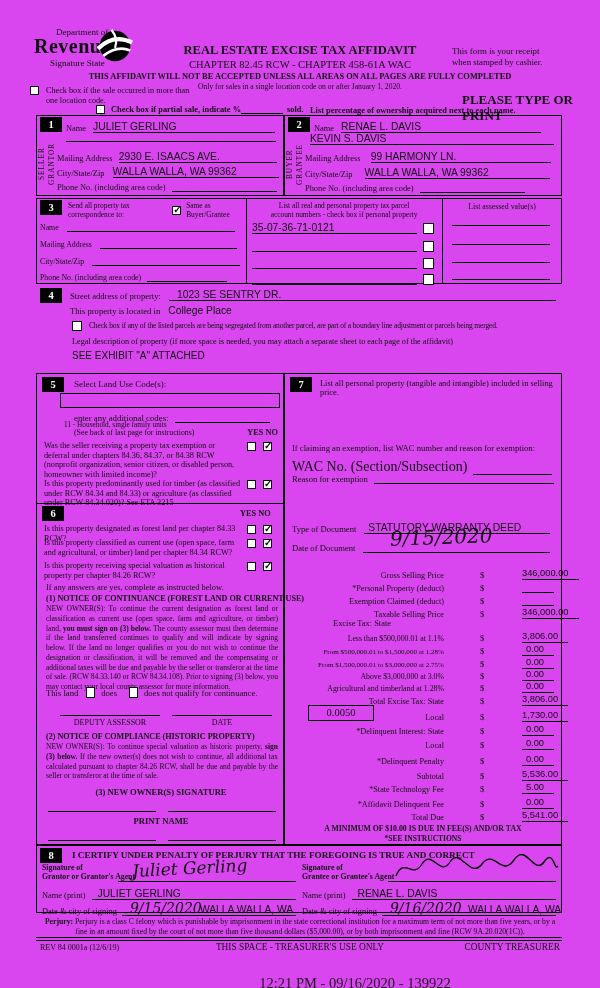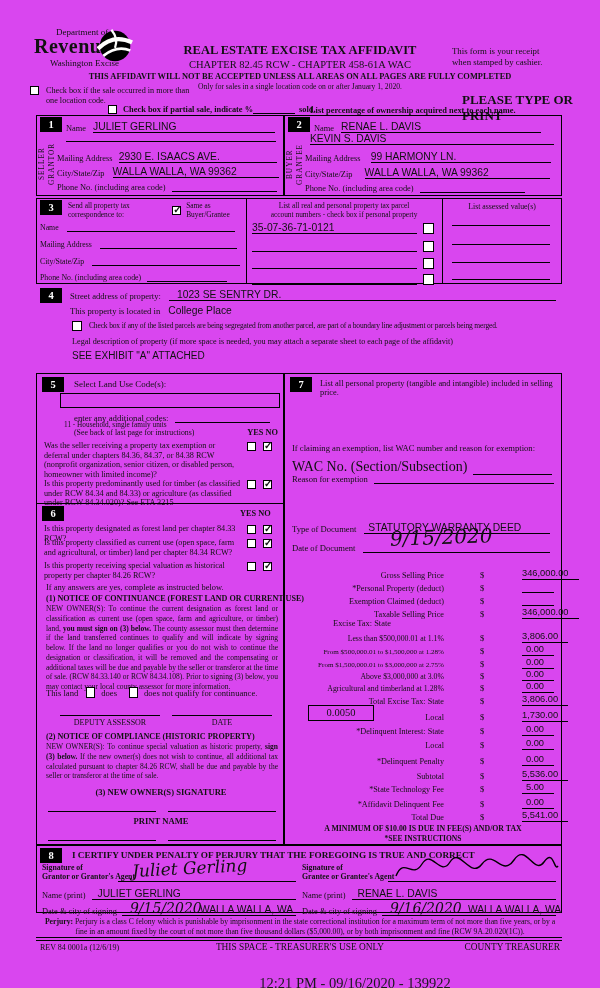--- a/index.html
+++ b/index.html
@@ -32,21 +32,21 @@
   .ctr{text-align:center;}
 </style>
 </head>
 <body>
 
 <div class="page">
 
   <div class="abs" style="left:34px;top:27px;">
     <div style="font-size:9px;margin-left:22px;">Department of</div>
     <div style="font-size:20px;font-weight:bold;letter-spacing:0.5px;line-height:0.9;">Revenue</div>
-    <div style="font-size:9px;margin-left:16px;margin-top:3px;">Washington Excise</div>
+    <div style="font-size:9px;margin-left:16px;margin-top:3px;">Signature State</div>
   </div>
   <svg class="abs" style="left:97px;top:28px;" width="36" height="36" viewBox="0 0 40 40">
     <circle cx="20" cy="20" r="17" fill="#000"></circle>
     <path d="M1 23 Q 18 6 39 16" stroke="#fdfdfb" stroke-width="4.5" fill="none"></path>
     <path d="M7 31 Q 22 19 37 25" stroke="#fdfdfb" stroke-width="3" fill="none"></path>
     <path d="M16 2 Q 24 12 20 22" stroke="#fdfdfb" stroke-width="2.5" fill="none"></path>
   </svg>
 
   <div class="abs ctr" style="left:160px;top:43px;width:280px;">
     <div class="b" style="font-size:12.5px;">REAL ESTATE EXCISE TAX AFFIDAVIT</div>
@@ -61,21 +61,21 @@
   <div class="abs ctr b" style="left:60px;top:72px;width:480px;font-size:8.4px;">THIS AFFIDAVIT WILL NOT BE ACCEPTED UNLESS ALL AREAS ON ALL PAGES ARE FULLY COMPLETED</div>
   <div class="abs ctr" style="left:140px;top:82px;width:320px;font-size:7.6px;">Only for sales in a single location code on or after January 1, 2020.</div>
 
   <div class="abs" style="left:30px;top:86px;width:170px;display:flex;">
     <span class="cb"></span>
     <span style="margin-left:7px;font-size:8.2px;line-height:1.25;">Check box if the sale occurred in more than one location code.</span>
   </div>
 
   <div class="abs b" style="left:462px;top:92px;font-size:13px;">PLEASE TYPE OR PRINT</div>
 
-  <div class="abs" style="left:108px;top:104px;display:flex;align-items:flex-end;text-align:center;">
+  <div class="abs" style="left:96px;top:104px;display:flex;align-items:flex-end;text-align:center;">
     <span class="cb"></span>
     <span class="b" style="margin-left:6px;font-size:8.4px;">Check box if partial sale, indicate %</span>
     <span class="u" style="width:42px;height:9px;"></span>
     <span class="b" style="margin-left:4px;font-size:8.4px;">sold.</span>
   </div>
   <div class="abs b" style="left:310px;top:106px;font-size:8.4px;">List percentage of ownership acquired next to each name.</div>
 
   <div class="box" style="left:36px;top:115px;width:248px;height:81px;"></div>
   <div class="num" style="left:40px;top:117px;">1</div>
   <div class="abs vlabel" style="left:37px;top:136px;height:56px;">

